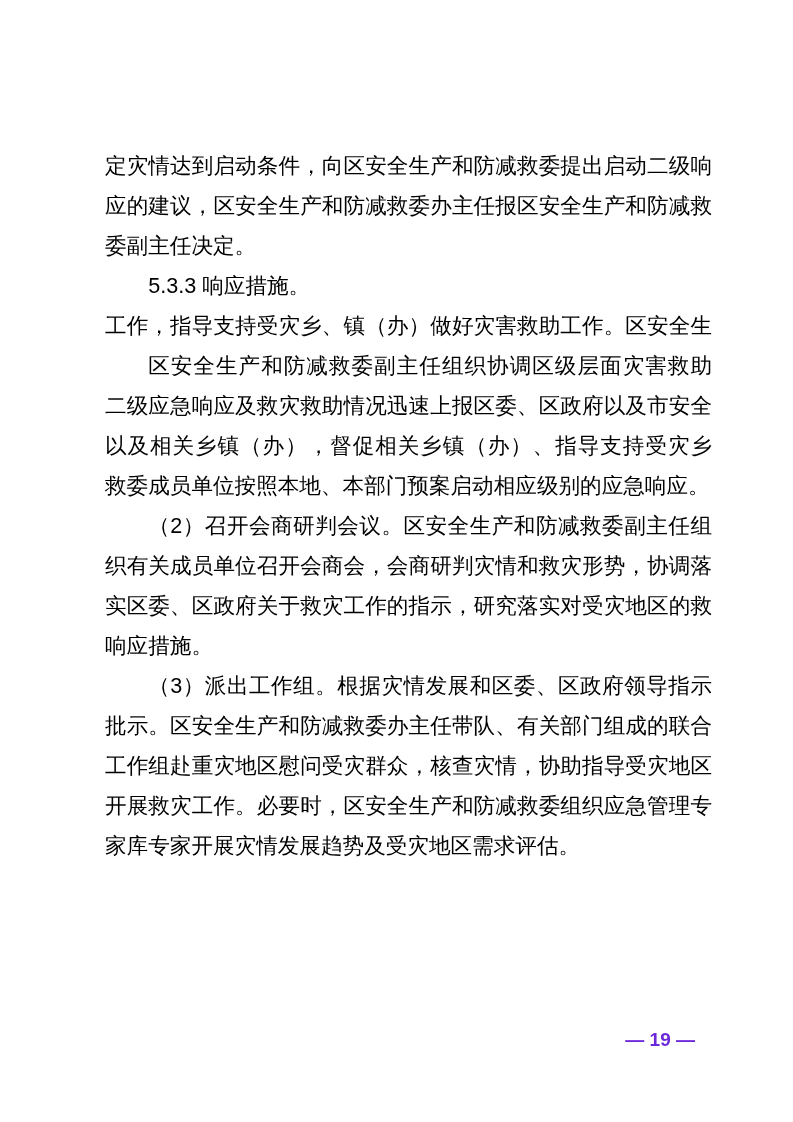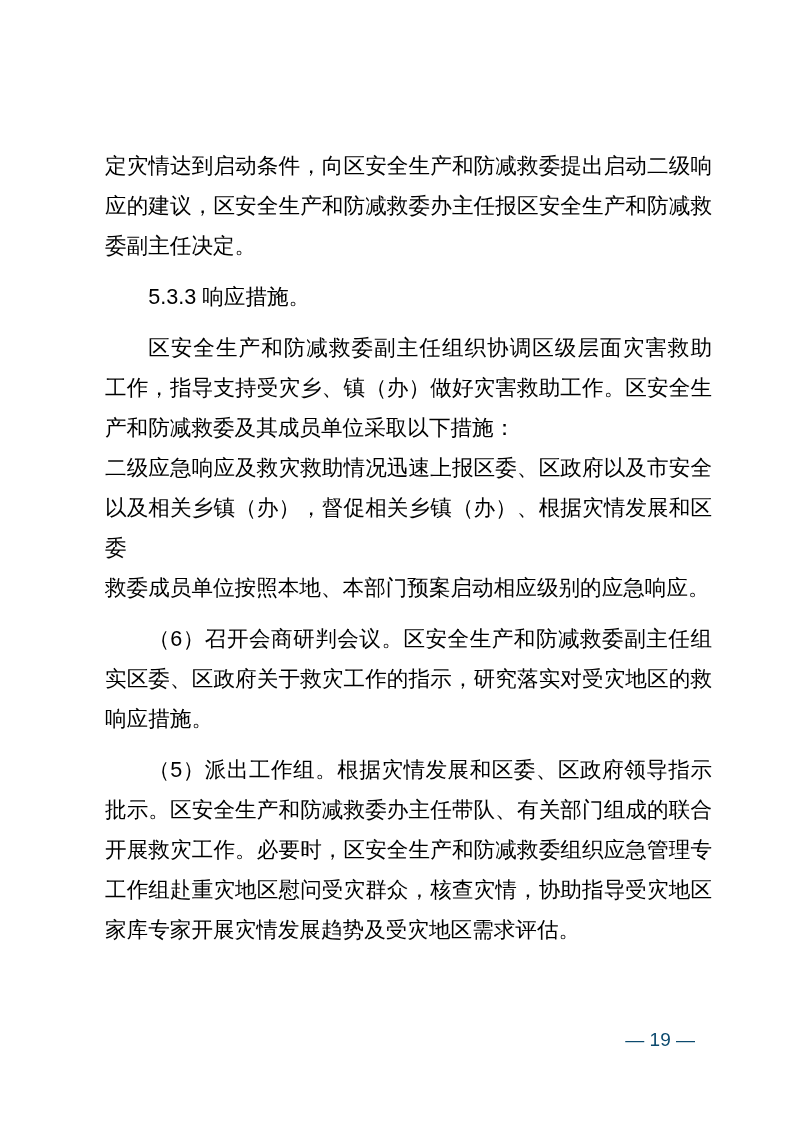--- a/index.html
+++ b/index.html
@@ -33,64 +33,64 @@
   .line {
     text-align: justify;
     text-align-last: justify;
   }
   .line.last {
     text-align: center;
     text-align-last: left;
   }
   .line.indent {
     text-indent: 43.2px;
-    margin-top: 11px;
   }
   .page-footer {
     position: absolute;
     top: 1029px;
     right: 98px;
     font-size: 19px;
     line-height: 22px;
-    color: #0c4a6e;
+    color: #6d28d9;
     white-space: nowrap;
+    font-weight: bold;
   }
 </style>
 </head>
 <body>
 
 <div class="page">
   <main class="body-text" id="body-text">
       <div class="paragraph">
         <div class="line">定灾情达到启动条件，向区安全生产和防减救委提出启动二级响</div>
         <div class="line">应的建议，区安全生产和防减救委办主任报区安全生产和防减救</div>
         <div class="line last">委副主任决定。</div>
       </div>
       <div class="paragraph">
         <div class="line last indent">5.3.3 响应措施。</div>
       </div>
       <div class="paragraph">
+        <div class="line">工作，指导支持受灾乡、镇（办）做好灾害救助工作。区安全生</div>
         <div class="line indent">区安全生产和防减救委副主任组织协调区级层面灾害救助</div>
-        <div class="line">工作，指导支持受灾乡、镇（办）做好灾害救助工作。区安全生</div>
-        <div class="line last">产和防减救委及其成员单位采取以下措施：</div>
       </div>
       <div class="paragraph">
         <div class="line">二级应急响应及救灾救助情况迅速上报区委、区政府以及市安全</div>
-        <div class="line">以及相关乡镇（办），督促相关乡镇（办）、根据灾情发展和区委</div>
+        <div class="line">以及相关乡镇（办），督促相关乡镇（办）、指导支持受灾乡</div>
         <div class="line last">救委成员单位按照本地、本部门预案启动相应级别的应急响应。</div>
       </div>
       <div class="paragraph">
-        <div class="line indent">（6）召开会商研判会议。区安全生产和防减救委副主任组</div>
+        <div class="line indent">（2）召开会商研判会议。区安全生产和防减救委副主任组</div>
+        <div class="line">织有关成员单位召开会商会，会商研判灾情和救灾形势，协调落</div>
         <div class="line">实区委、区政府关于救灾工作的指示，研究落实对受灾地区的救</div>
         <div class="line last">响应措施。</div>
       </div>
       <div class="paragraph">
-        <div class="line indent">（5）派出工作组。根据灾情发展和区委、区政府领导指示</div>
+        <div class="line indent">（3）派出工作组。根据灾情发展和区委、区政府领导指示</div>
         <div class="line">批示。区安全生产和防减救委办主任带队、有关部门组成的联合</div>
+        <div class="line">工作组赴重灾地区慰问受灾群众，核查灾情，协助指导受灾地区</div>
         <div class="line">开展救灾工作。必要时，区安全生产和防减救委组织应急管理专</div>
-        <div class="line">工作组赴重灾地区慰问受灾群众，核查灾情，协助指导受灾地区</div>
         <div class="line last">家库专家开展灾情发展趋势及受灾地区需求评估。</div>
       </div>
     </main>
   <div class="page-footer">
     <span>— 19 —</span>
   </div>
 </div>
 
 </body></html>

